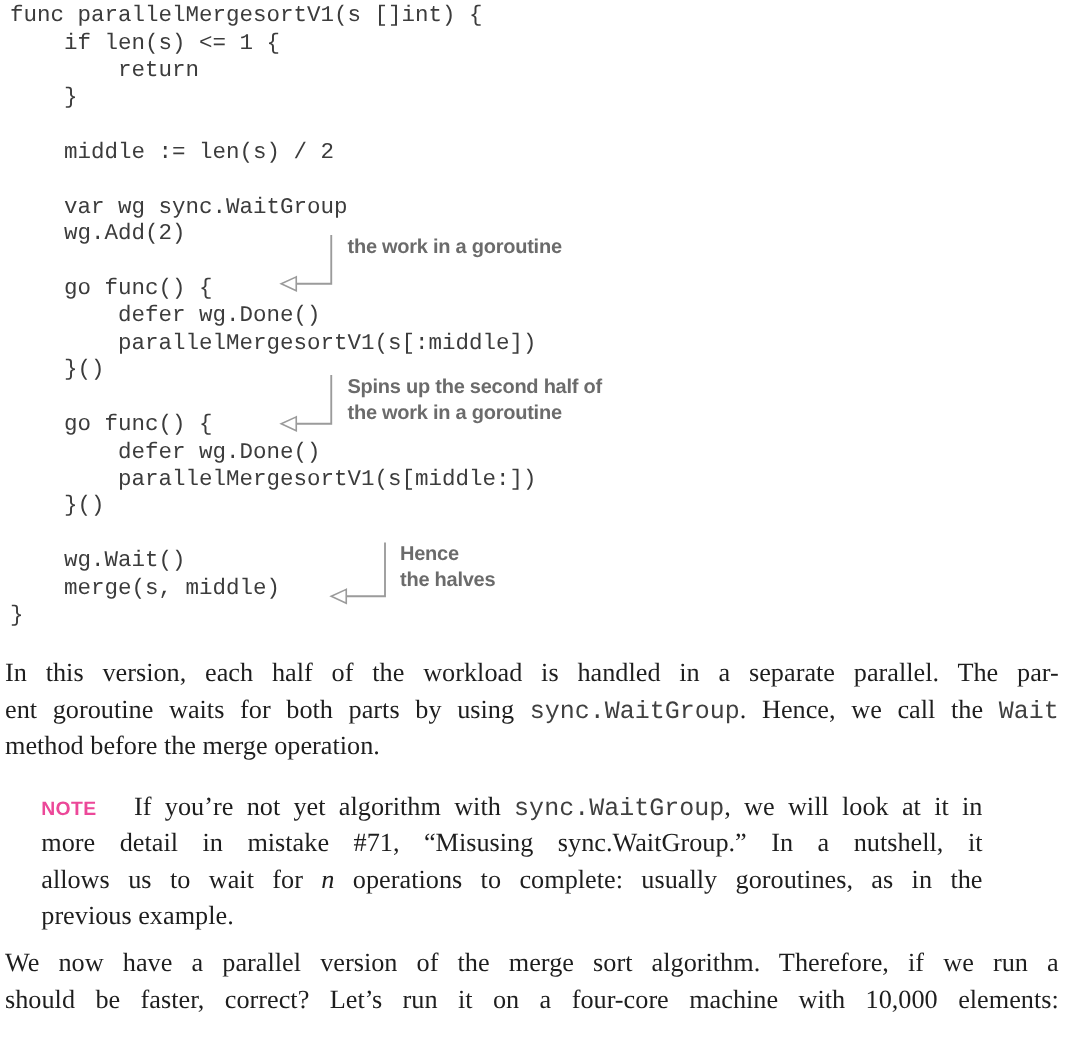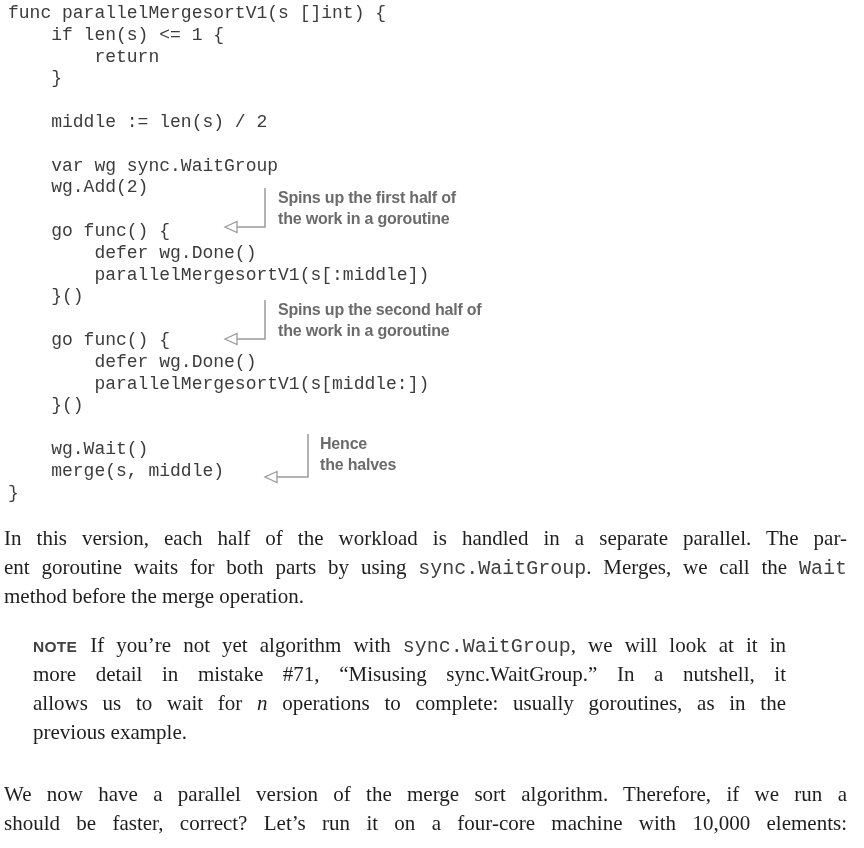--- a/index.html
+++ b/index.html
@@ -45,22 +45,22 @@
   .tl { height: 29px; line-height: 29px; white-space: normal; }
   .tl.j { text-align: justify; text-align-last: justify; }
   .s-r { font-family: "Liberation Serif", serif; }
   .s-m { font-family: "Liberation Mono", monospace; font-size: 20px; color: #404040; }
   .s-i { font-family: "Liberation Serif", serif; font-style: italic; }
   .s-n {
     font-family: "Liberation Sans", sans-serif;
     font-weight: bold;
     font-size: 15.5px;
     letter-spacing: 0.3px;
-    color: #404040;
-    margin-right: 13px;
+    color: #ec4899;
+    margin-right: 30px;
   }
 </style>
 </head>
 <body>
 
 <div class="page">
 
   <pre class="code">func parallelMergesortV1(s []int) {
     if len(s) &lt;= 1 {
         return
@@ -92,43 +92,42 @@
   <svg class="conn" style="left:222px; top:296px;" width="50" height="52">
     <path d="M43,4 V43 H15" fill="none" stroke="#9b9b9b" stroke-width="1.5"></path>
     <path d="M15,37.5 L3,43 L15,48.5 Z" fill="#ffffff" stroke="#9b9b9b" stroke-width="1.3"></path>
   </svg>
   <svg class="conn" style="left:262px; top:432px;" width="52" height="54">
     <path d="M46,2 V45 H15" fill="none" stroke="#9b9b9b" stroke-width="1.5"></path>
     <path d="M15,39.5 L3,45 L15,50.5 Z" fill="#ffffff" stroke="#9b9b9b" stroke-width="1.3"></path>
   </svg>
 
   <div class="callout" style="left:278px; top:187px;">
-      <div>Spins up the first half of</div>
       <div>the work in a goroutine</div>
     </div>
   <div class="callout" style="left:278px; top:299px;">
       <div>Spins up the second half of</div>
       <div>the work in a goroutine</div>
     </div>
   <div class="callout" style="left:320px; top:433px;">
       <div>Hence</div>
       <div>the halves</div>
     </div>
 
   <div class="para" style="left:4px; top:524px; width:843px;">
       <div class="tl j"><span class="s-r">In this version, each half of the workload is handled in a separate parallel. The par-</span></div>
-      <div class="tl j"><span class="s-r">ent goroutine waits for both parts by using </span><span class="s-m">sync.WaitGroup</span><span class="s-r">. Merges, we call the </span><span class="s-m">Wait</span></div>
+      <div class="tl j"><span class="s-r">ent goroutine waits for both parts by using </span><span class="s-m">sync.WaitGroup</span><span class="s-r">. Hence, we call the </span><span class="s-m">Wait</span></div>
       <div class="tl"><span class="s-r">method before the merge operation.</span></div>
     </div>
 
   <div class="para" style="left:33px; top:631px; width:753px;">
       <div class="tl j"><span class="s-n">NOTE</span><span class="s-r">If you’re not yet algorithm with </span><span class="s-m">sync.WaitGroup</span><span class="s-r">, we will look at it in</span></div>
       <div class="tl j"><span class="s-r">more detail in mistake #71, “Misusing sync.WaitGroup.” In a nutshell, it</span></div>
       <div class="tl j"><span class="s-r">allows us to wait for </span><span class="s-i">n</span><span class="s-r"> operations to complete: usually goroutines, as in the</span></div>
       <div class="tl"><span class="s-r">previous example.</span></div>
     </div>
 
-  <div class="para" style="left:4px; top:756px; width:843px;margin-top:24px;">
+  <div class="para" style="left:4px; top:756px; width:843px;">
       <div class="tl j"><span class="s-r">We now have a parallel version of the merge sort algorithm. Therefore, if we run a</span></div>
       <div class="tl j"><span class="s-r">should be faster, correct? Let’s run it on a four-core machine with 10,000 elements:</span></div>
     </div>
 
 </div>
 
 </body></html>

